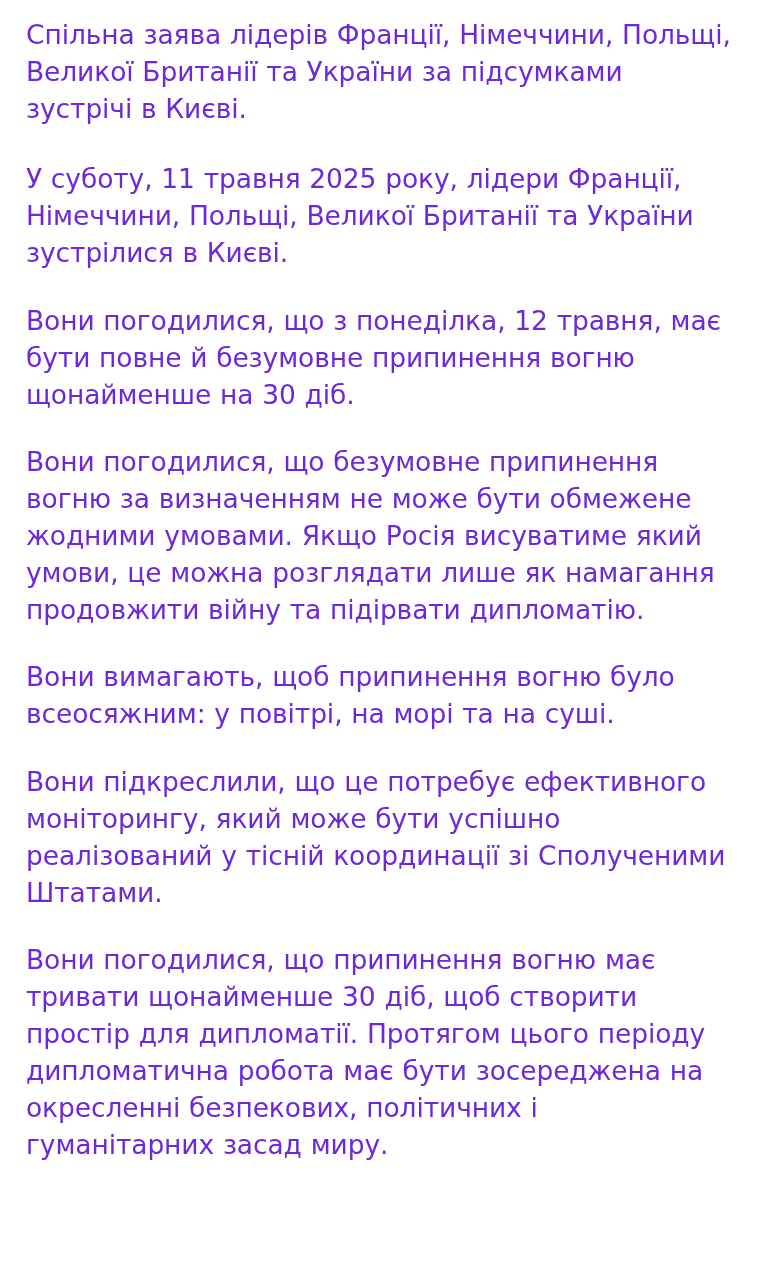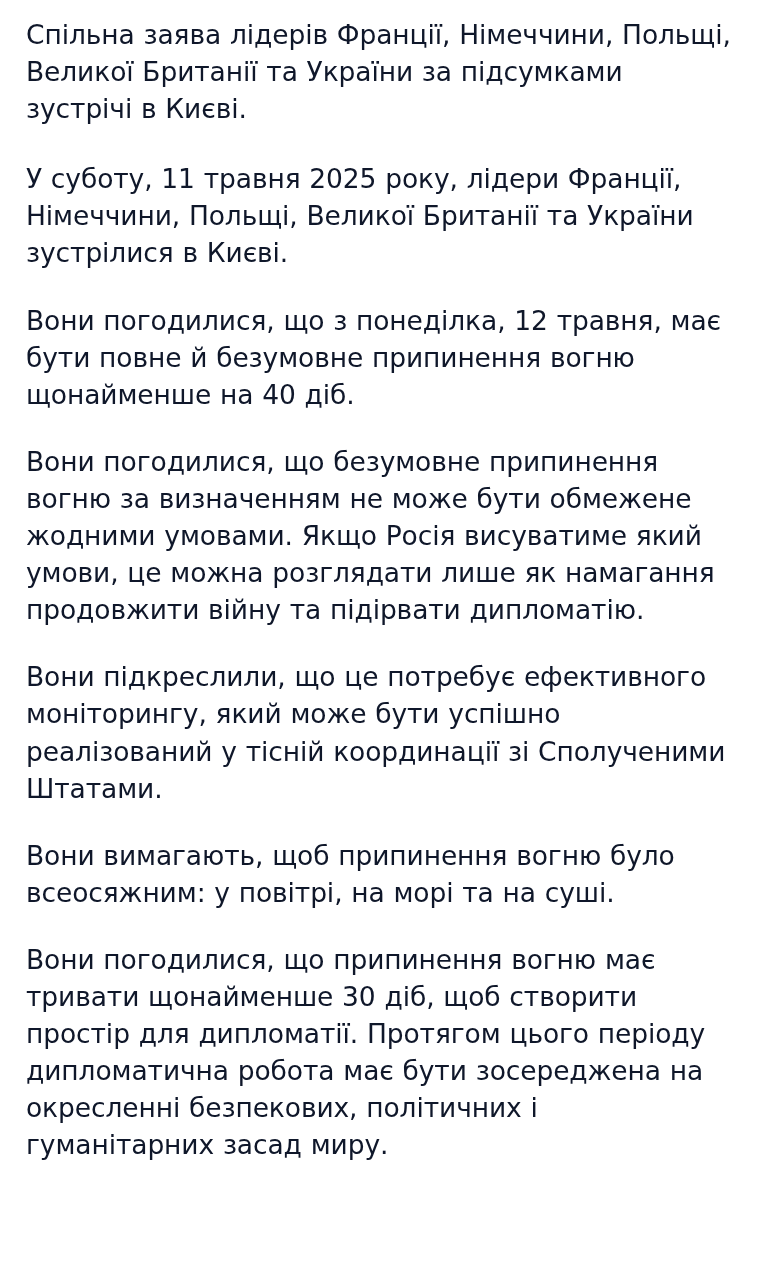--- a/index.html
+++ b/index.html
@@ -17,33 +17,33 @@
     box-sizing: border-box;
     width: 757px;
     padding: 16px 24px 18px 26px;
   }
   .para {
     font-size: 26.5px;
     line-height: 1.40;
     letter-spacing: -0.1px;
     margin: 0 0 30px 0;
     word-spacing: 0.5px;
-    color: #0f172a;
+    color: #6d28d9;
   }
   .para:last-child {
     margin-bottom: 12px;
   }
   .para.lead {
     margin-bottom: 33px;
   }
 </style>
 </head>
 <body>
 
 <div class="statement">
   <p class="para lead">Спільна заява лідерів Франції, Німеччини, Польщі, Великої Британії та України за підсумками зустрічі в Києві.</p>
   <p class="para">У суботу, 11 травня 2025 року, лідери Франції, Німеччини, Польщі, Великої Британії та України зустрілися в Києві.</p>
-  <p class="para">Вони погодилися, що з понеділка, 12 травня, має бути повне й безумовне припинення вогню щонайменше на 40 діб.</p>
+  <p class="para">Вони погодилися, що з понеділка, 12 травня, має бути повне й безумовне припинення вогню щонайменше на 30 діб.</p>
   <p class="para">Вони погодилися, що безумовне припинення вогню за визначенням не може бути обмежене жодними умовами. Якщо Росія висуватиме який умови, це можна розглядати лише як намагання продовжити війну та підірвати дипломатію.</p>
+  <p class="para">Вони вимагають, щоб припинення вогню було всеосяжним: у повітрі, на морі та на суші.</p>
   <p class="para">Вони підкреслили, що це потребує ефективного моніторингу, який може бути успішно реалізований у тісній координації зі Сполученими Штатами.</p>
-  <p class="para">Вони вимагають, щоб припинення вогню було всеосяжним: у повітрі, на морі та на суші.</p>
   <p class="para">Вони погодилися, що припинення вогню має тривати щонайменше 30 діб, щоб створити простір для дипломатії. Протягом цього періоду дипломатична робота має бути зосереджена на окресленні безпекових, політичних і гуманітарних засад миру.</p>
 </div>
 
 </body></html>

